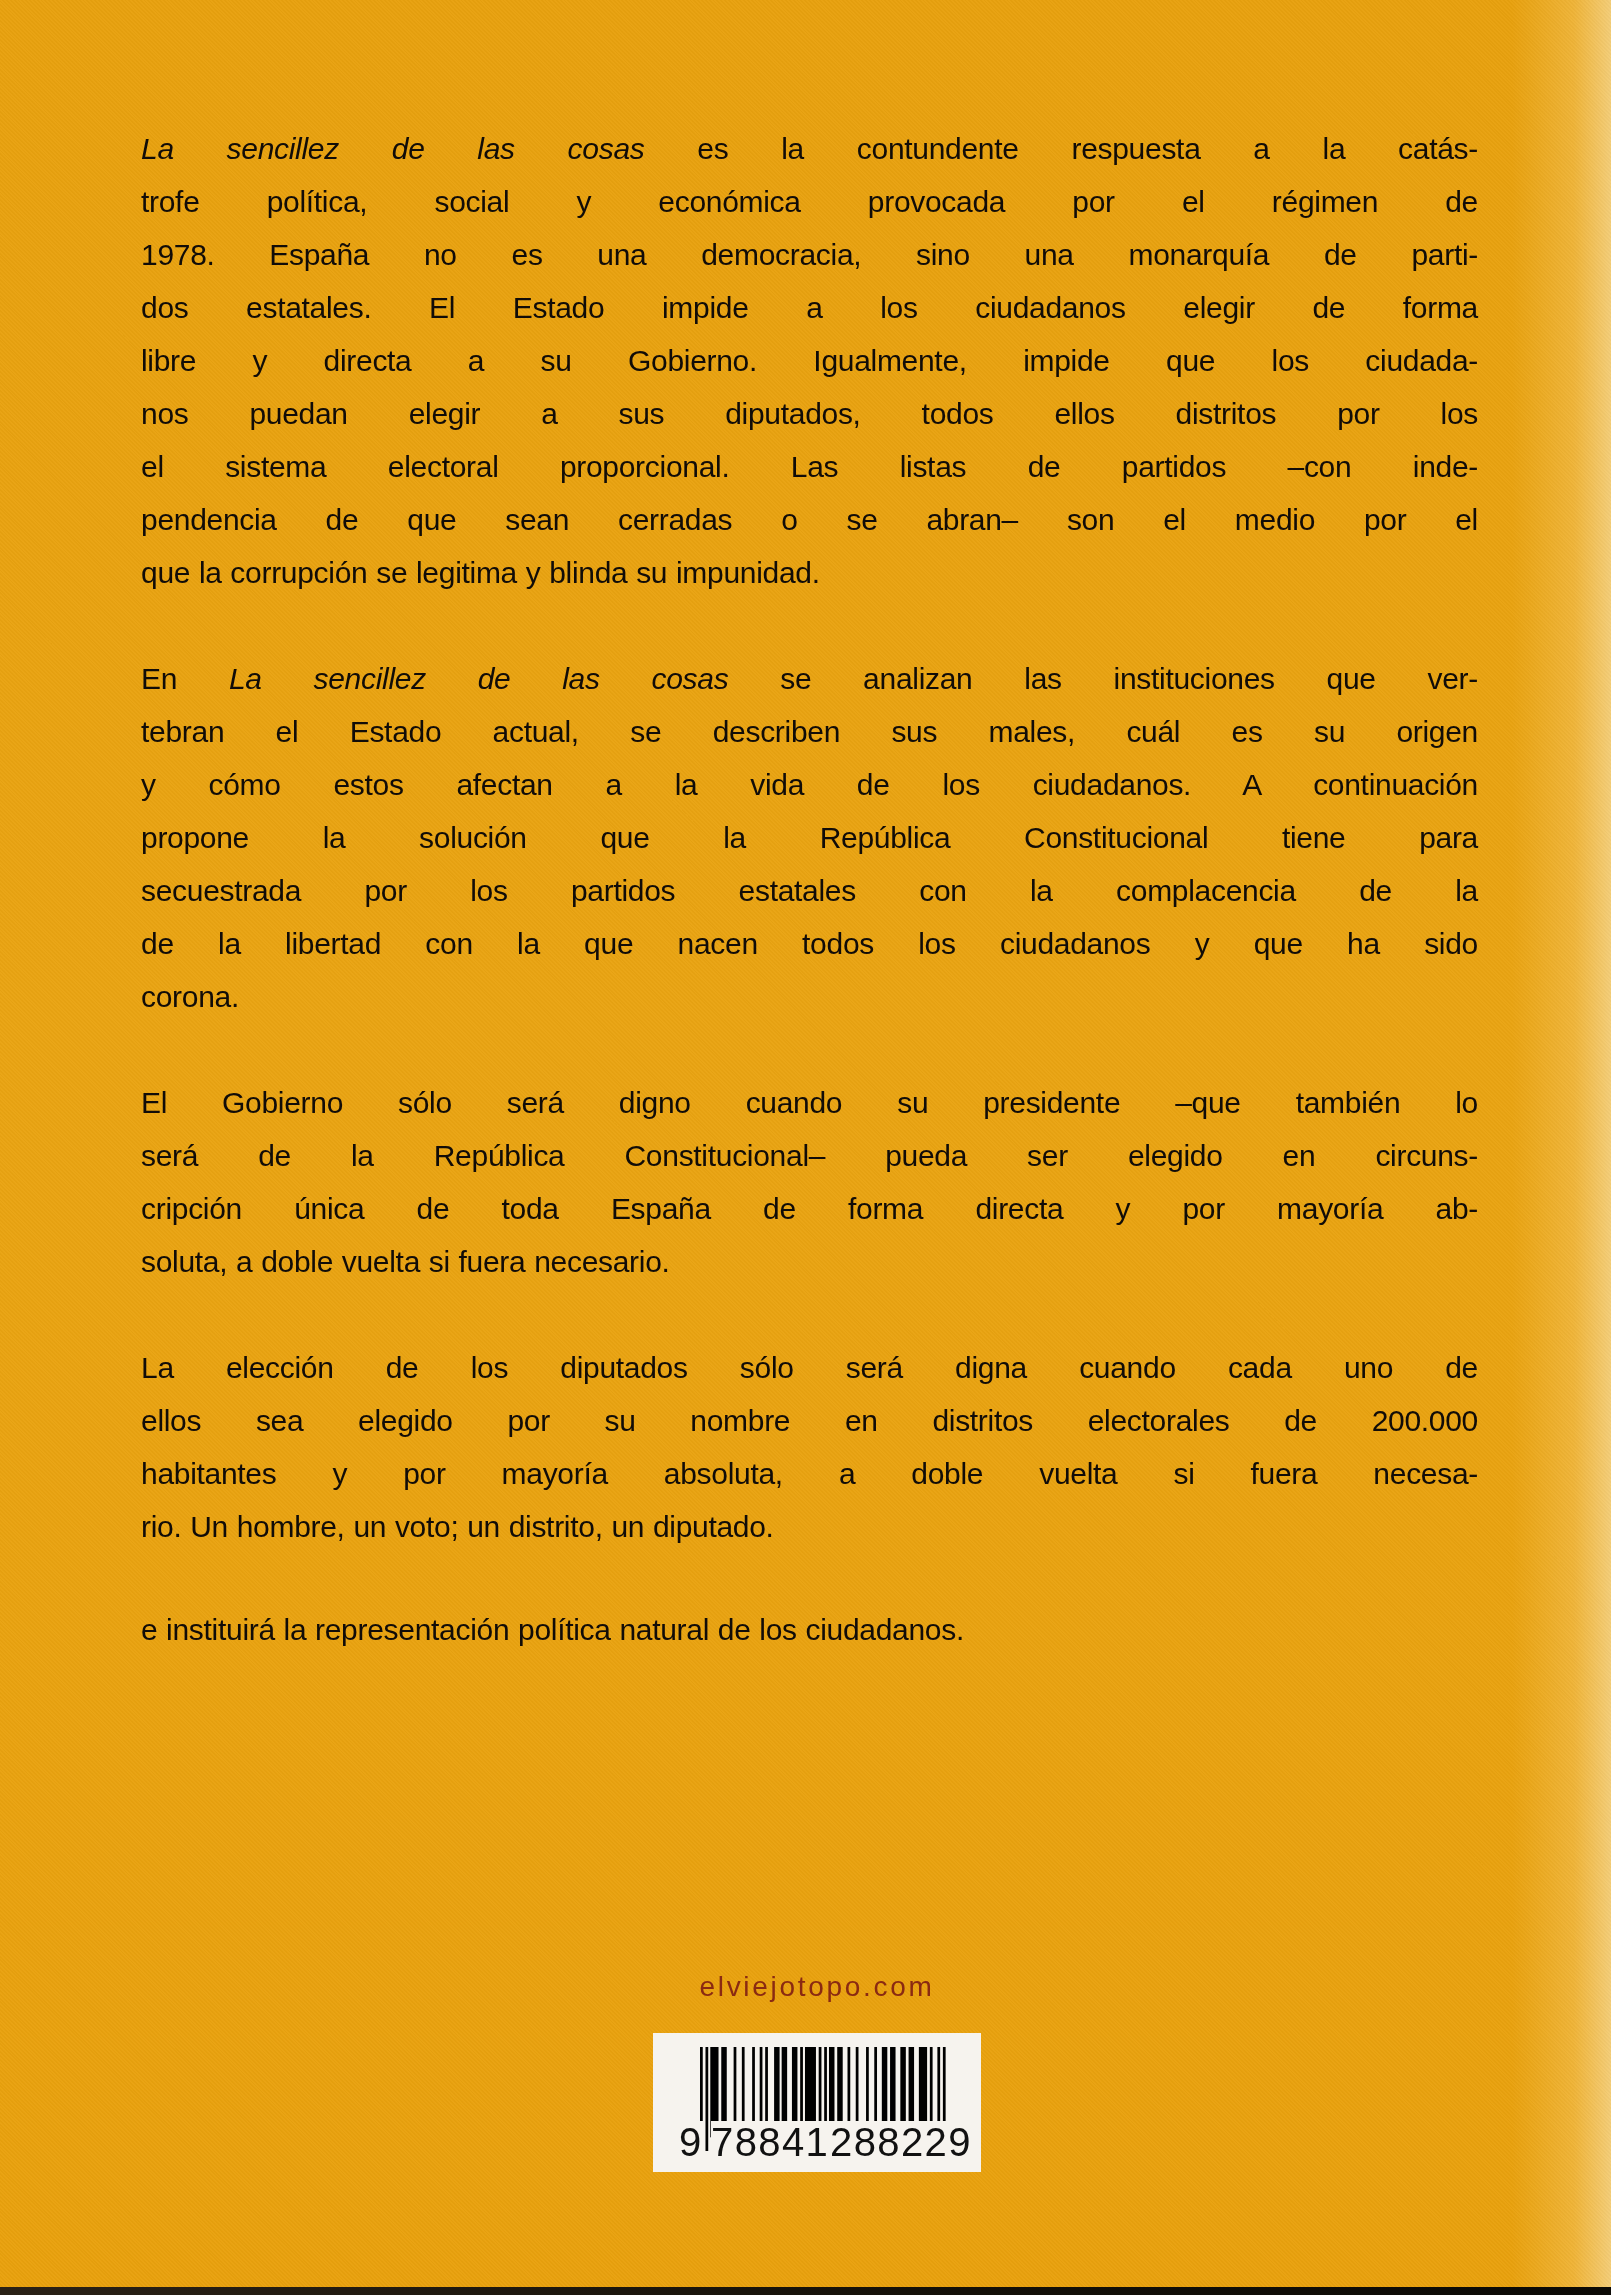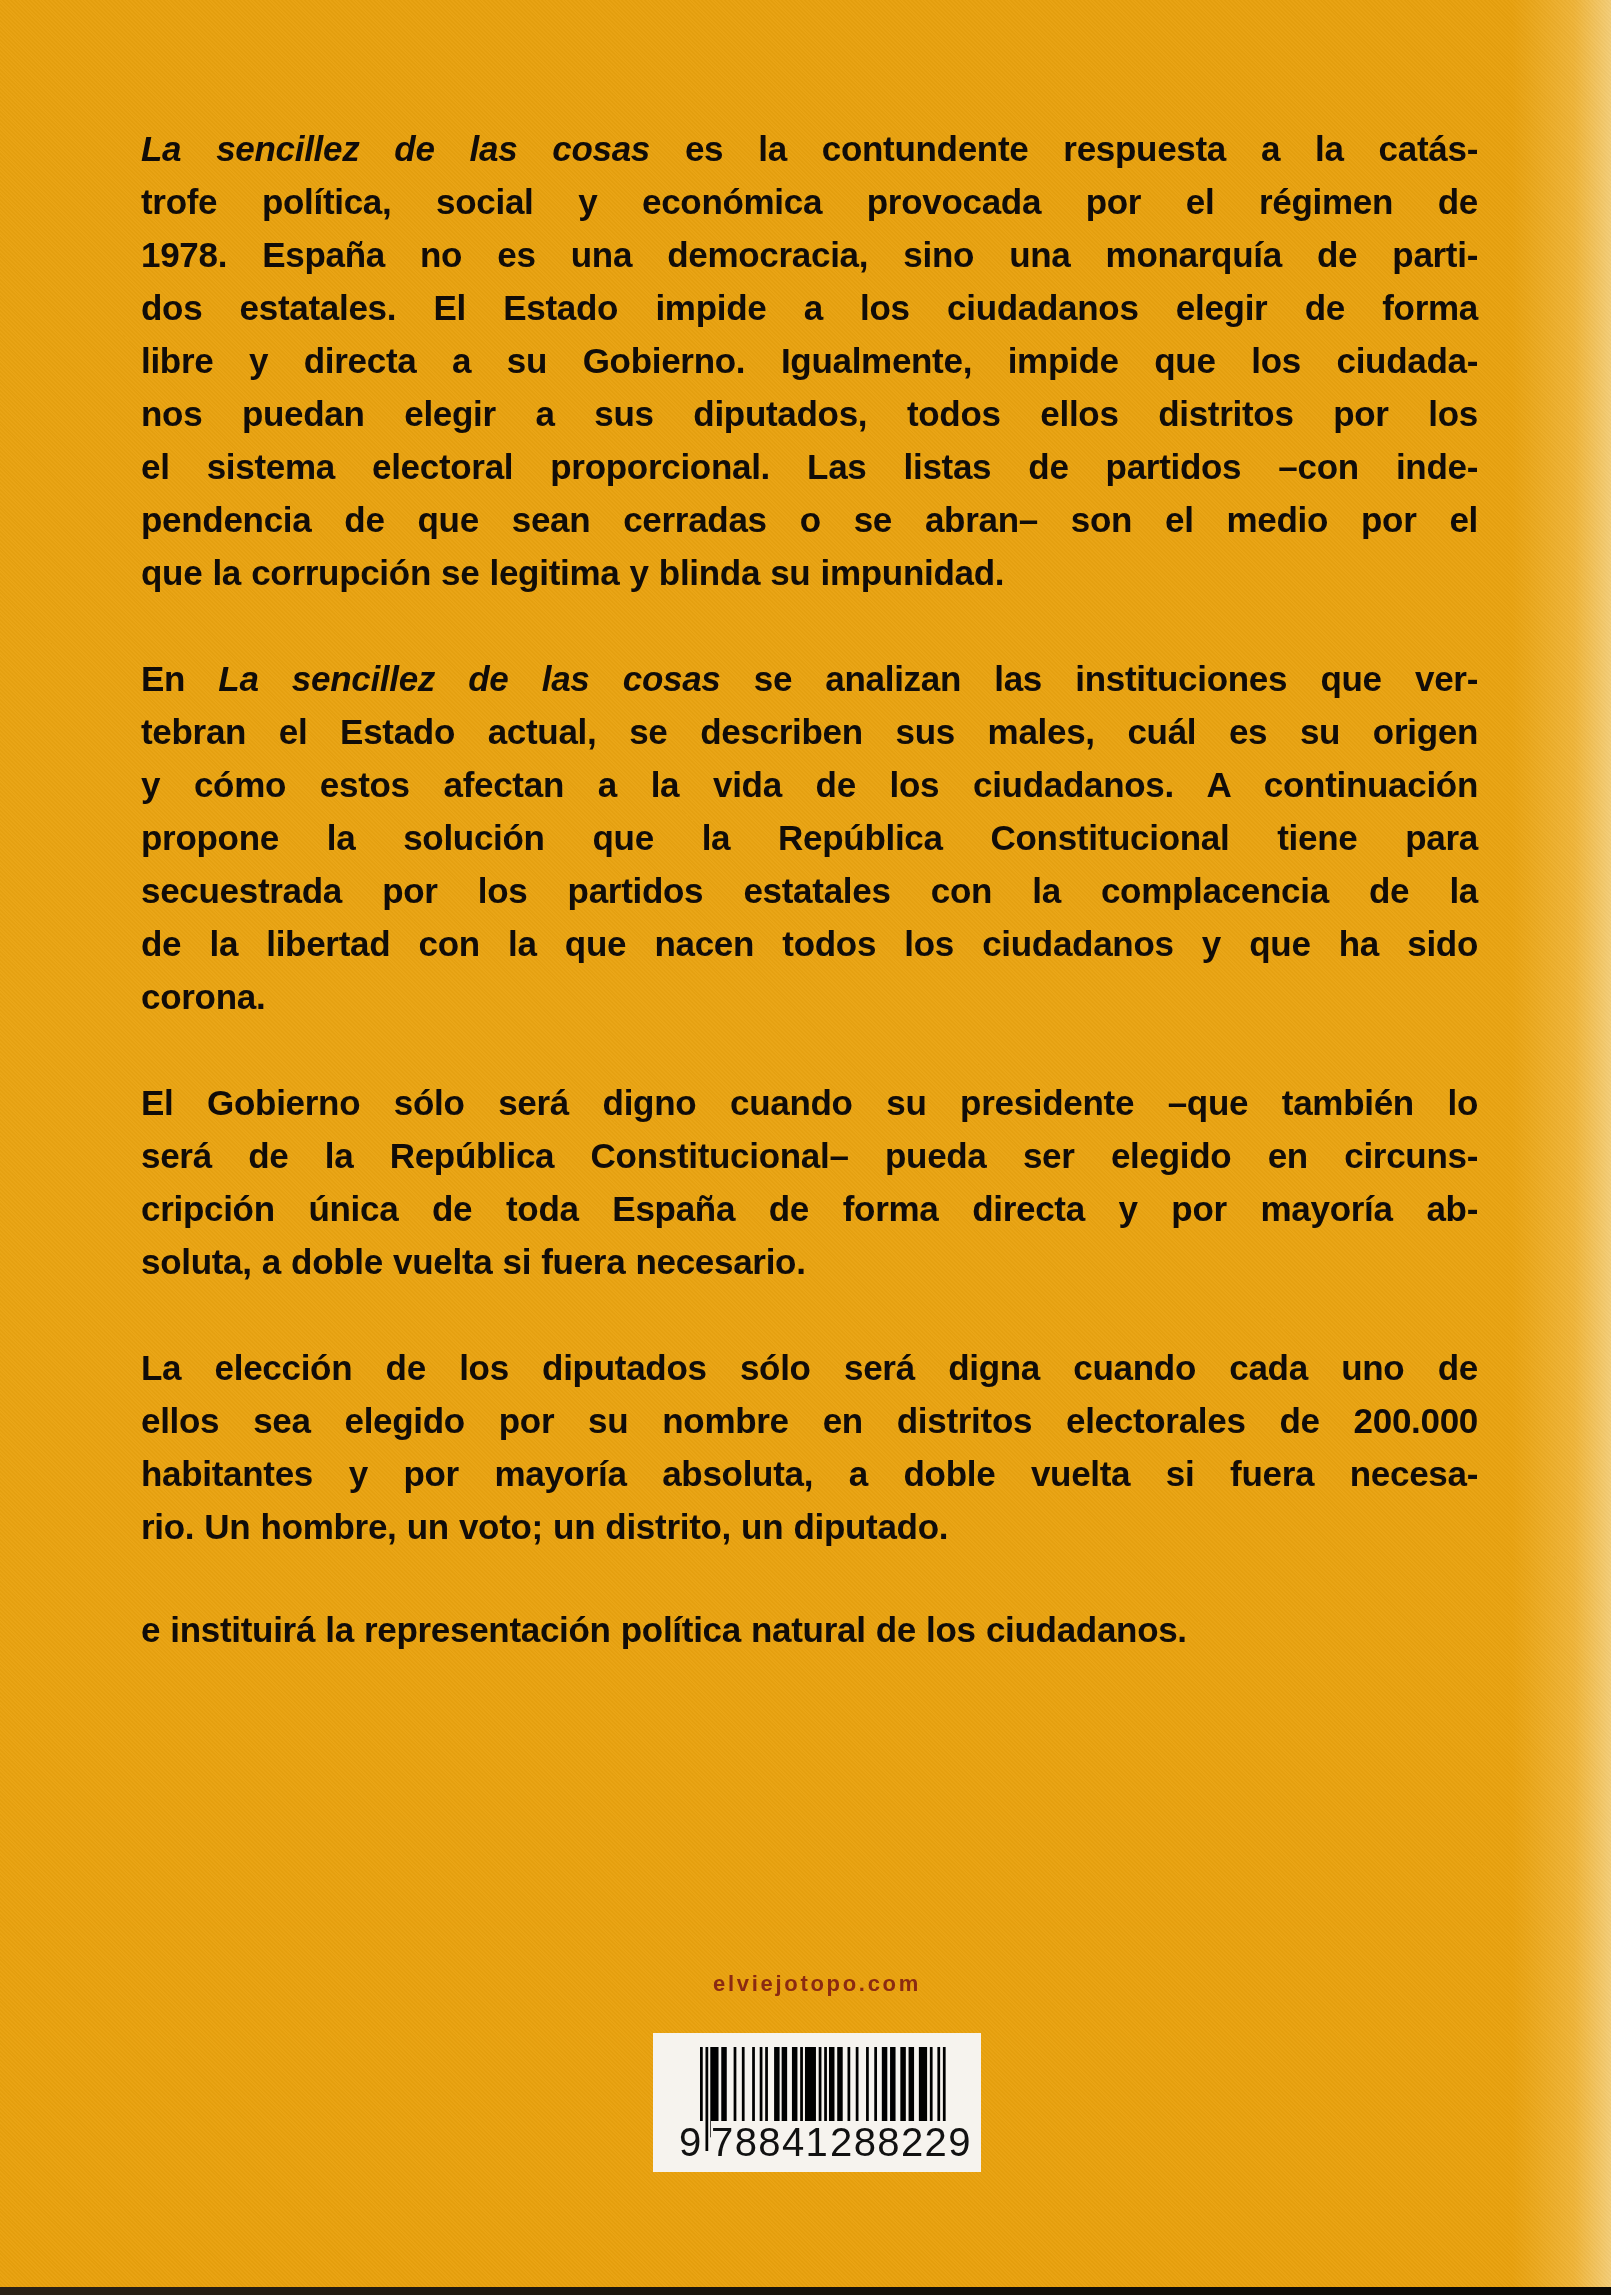--- a/index.html
+++ b/index.html
@@ -43,22 +43,22 @@
       width: 1612px;
       height: 8.2px;
       background: linear-gradient(90deg, #2a2116 0%, #141008 60%, #0c0a06 100%);
     }
     .body-text {
       position: absolute;
       left: 141px;
       top: 122px;
       width: 1337px;
       color: #110c08;
-      font-weight: bold;
-      font-size: 35px;
+      font-weight: normal;
+      font-size: 30px;
       line-height: 53px;
       text-align: justify;
       letter-spacing: -0.3px;
       word-spacing: 0.7px;
     }
     .body-text p {
       margin: 0 0 53px 0;
       hyphens: manual;
     }
     .body-text p.tight {
@@ -76,22 +76,22 @@
     .line.final {
       text-align-last: left;
     }
     .url {
       position: absolute;
       left: 653px;
       top: 1971px;
       width: 328px;
       text-align: center;
       color: #8A2A12;
-      font-weight: bold;
-      font-size: 22px;
+      font-weight: normal;
+      font-size: 28px;
       letter-spacing: 2.7px;
       text-decoration: none;
     }
     .barcode-box {
       position: absolute;
       left: 653px;
       top: 2033px;
       width: 328px;
       height: 139px;
       background: #F6F3EE;

